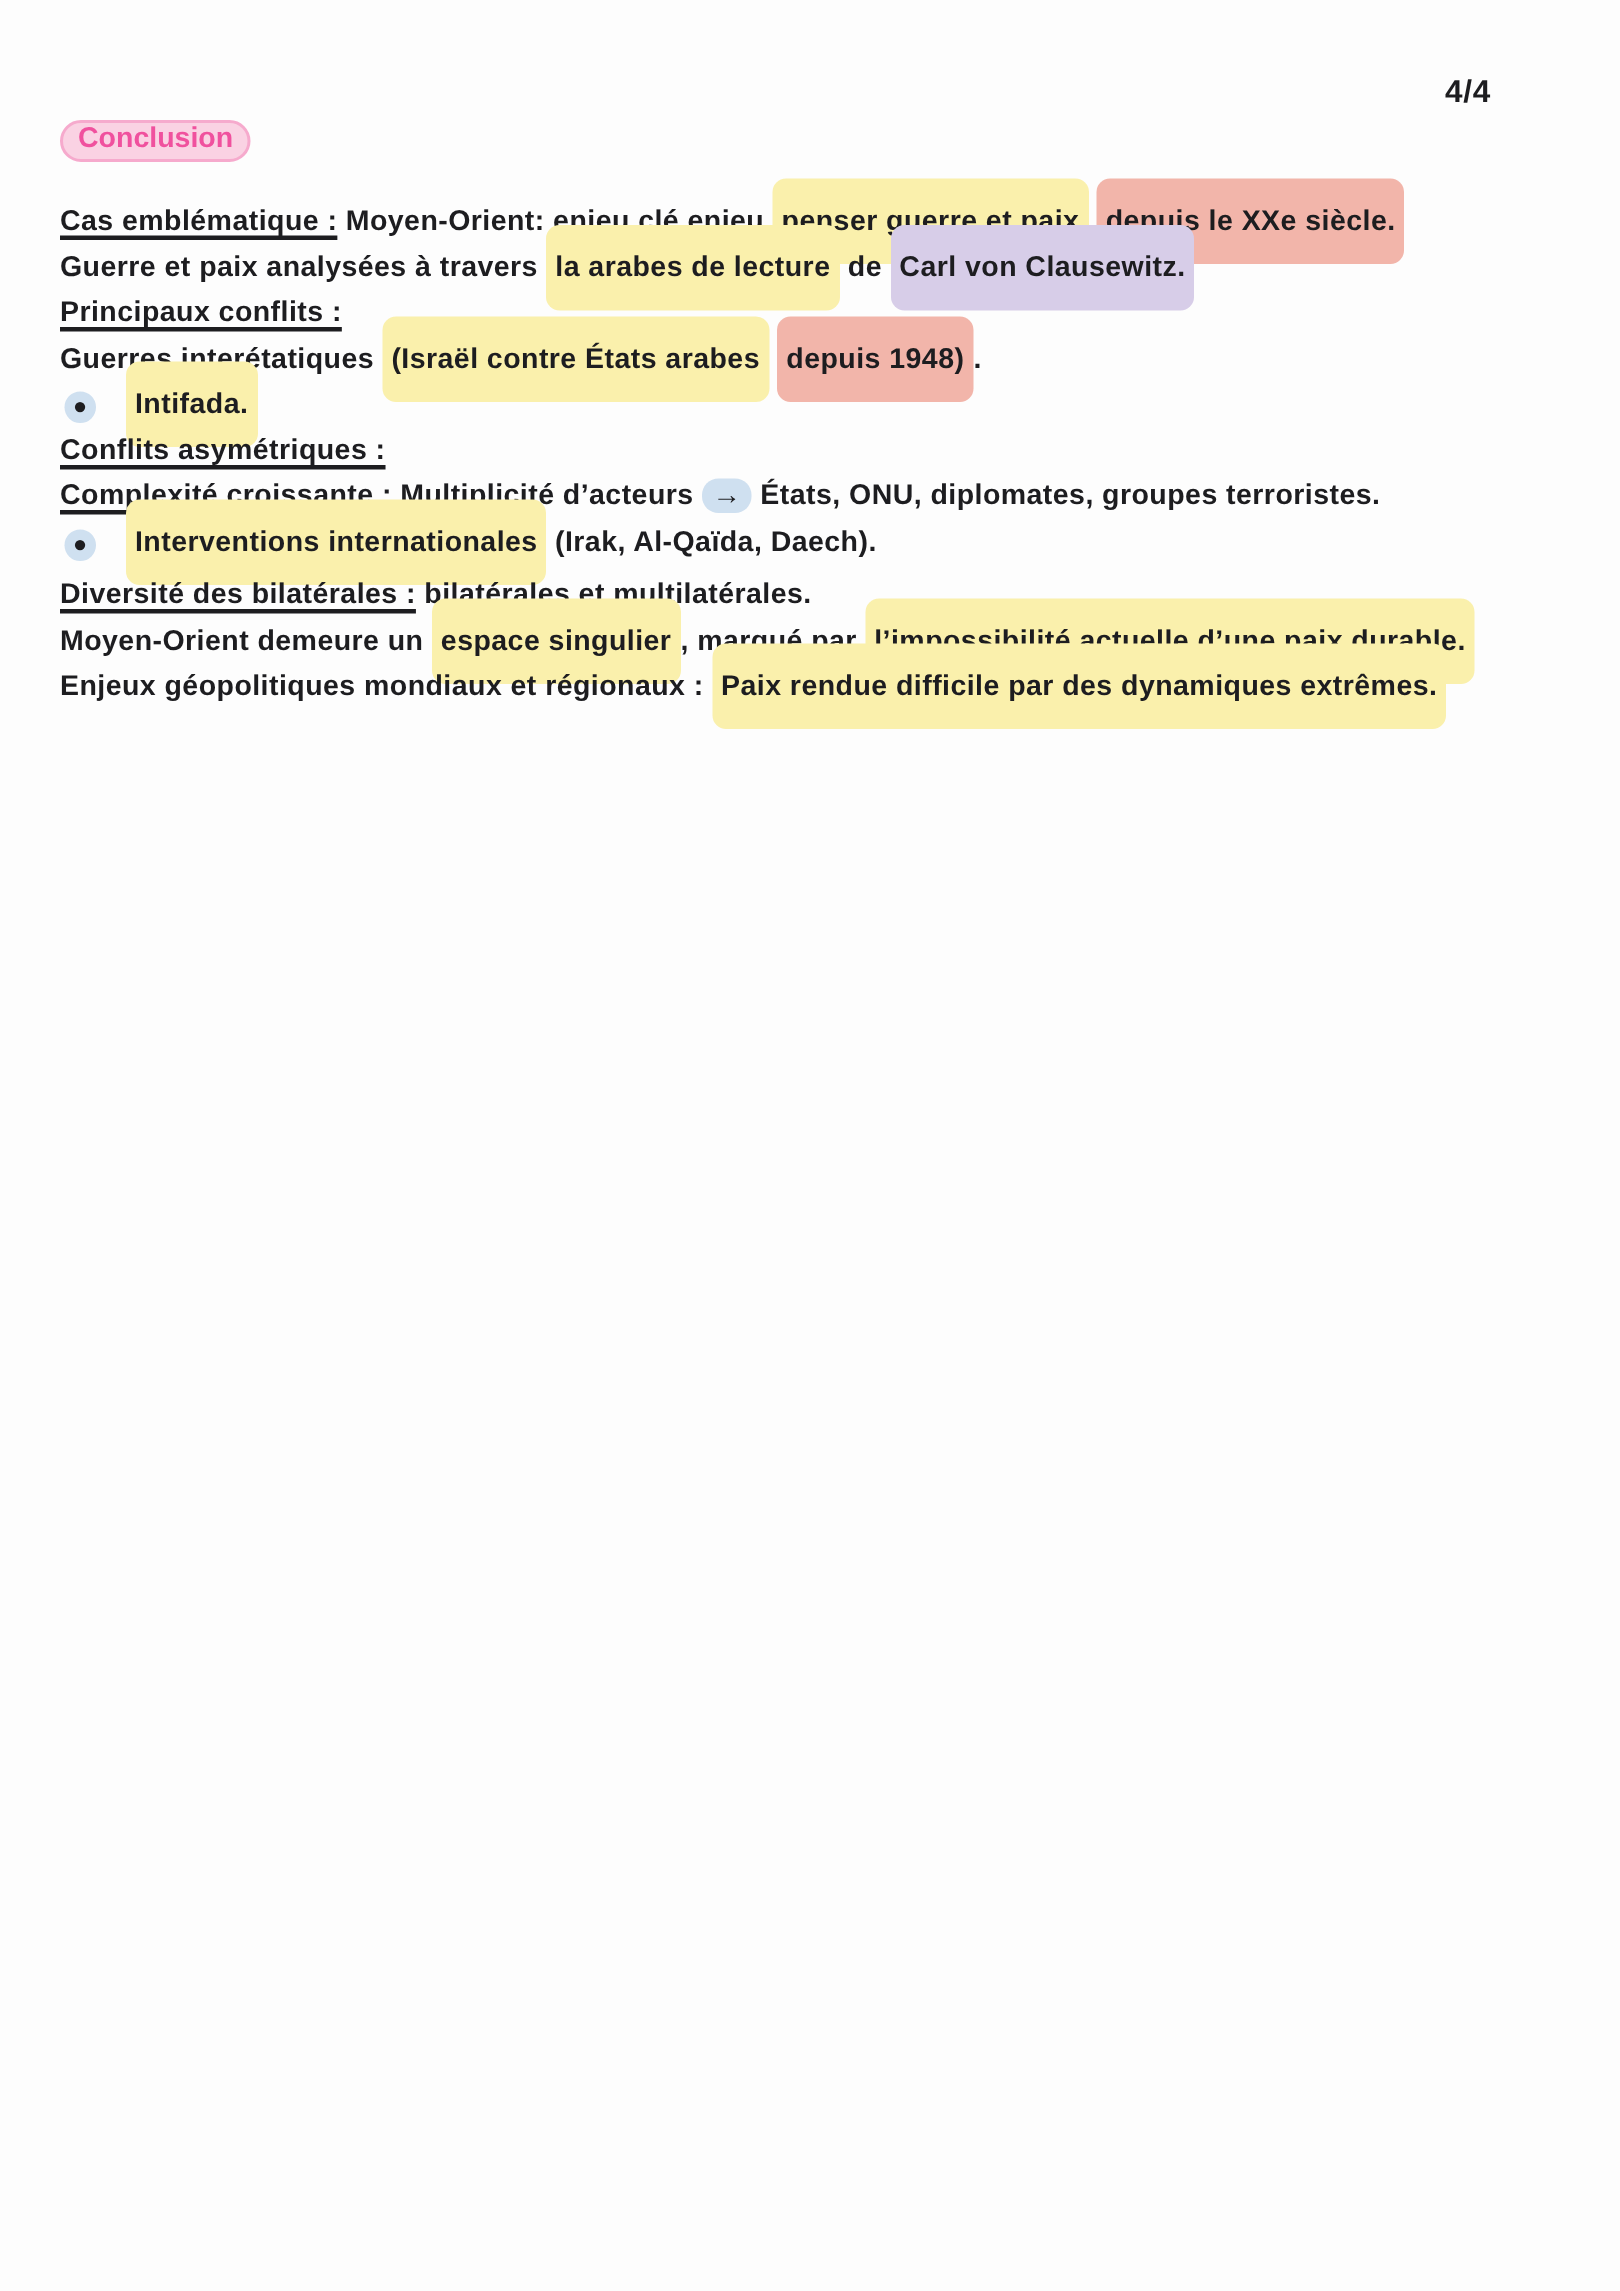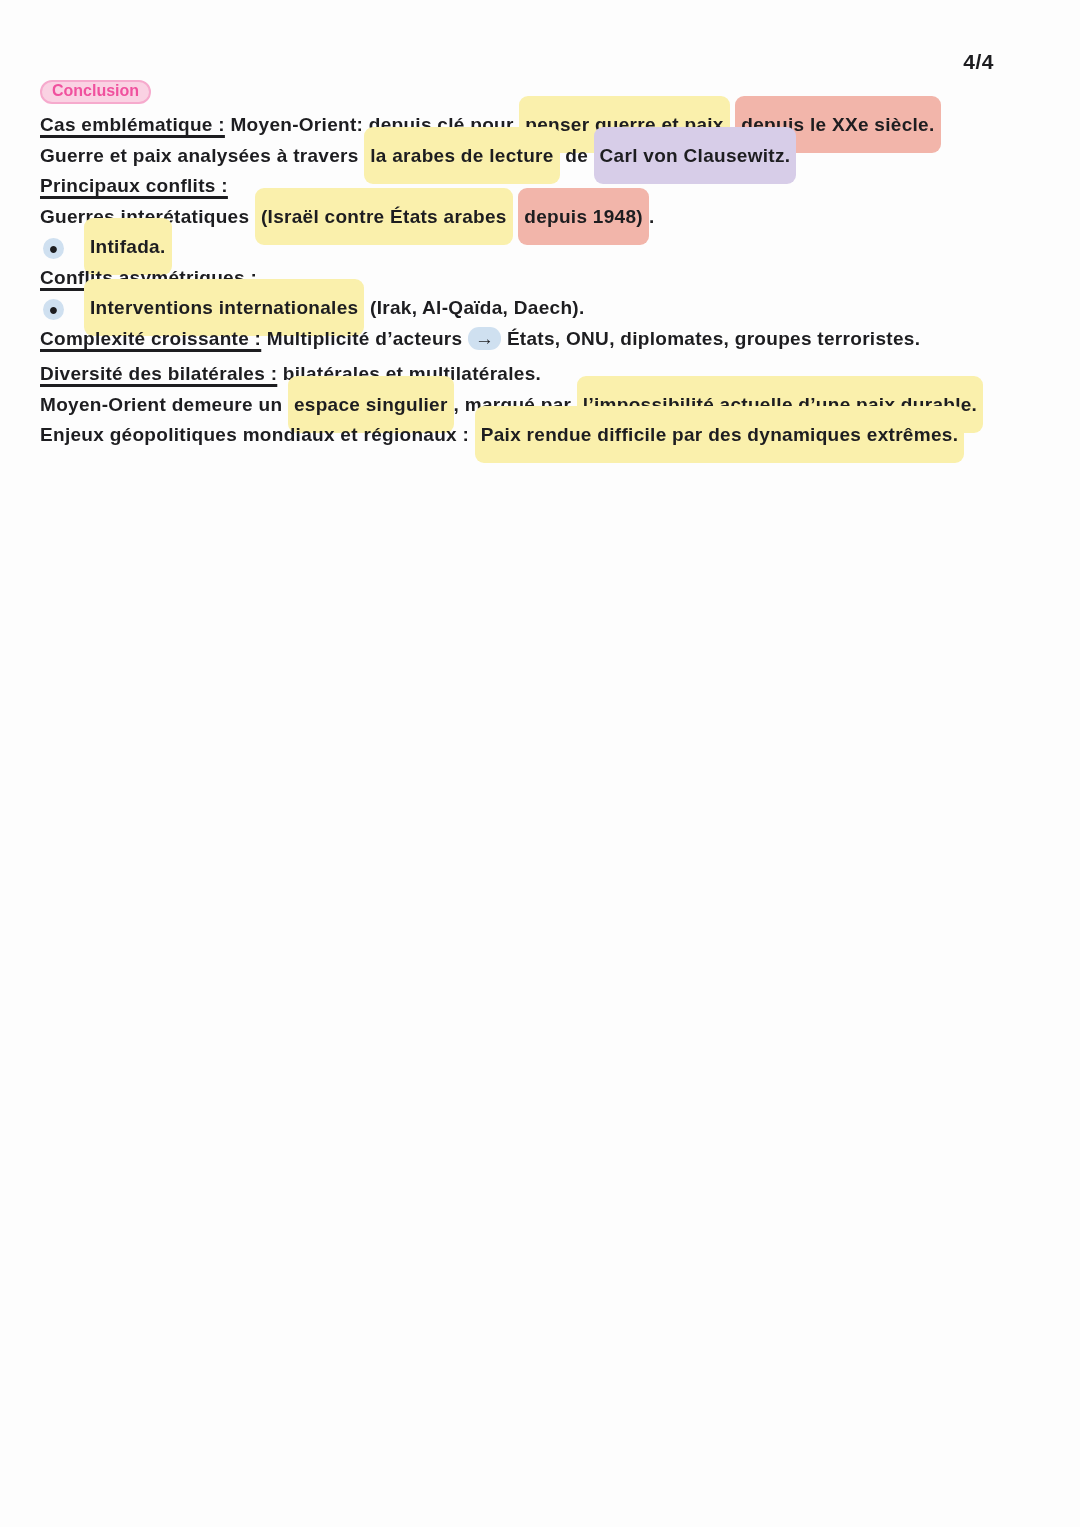--- a/index.html
+++ b/index.html
@@ -23,27 +23,27 @@
     letter-spacing: 0.5px;
   }
   .content {
     position: absolute;
     top: 80px;
     left: 40px;
     right: 30px;
   }
   .badge {
     display: inline-block;
-    font-size: 16px;
+    font-size: 19px;
     color: var(--pink_text, #f0519e);
     background: var(--pink_bg, #fad2e3);
     border: 2px solid var(--pink_border, #f6aacd);
     border-radius: 14px;
     padding: 0 10px 2px 10px;
-    margin: 0 0 6px 0;
+    margin: 0 0 25px 0;
   }
   .line {
     margin: 0;
     font-size: 19px;
     line-height: 30.5px;
     letter-spacing: 0.3px;
     white-space: nowrap;
   }
   .gap-top { margin-top: 5px; }
   .u {
@@ -79,35 +79,35 @@
 <body>
 
 <div class="sheet">
 
   <div class="page-number">4/4</div>
 
   <div class="content">
 
     <div class="badge">Conclusion</div>
 
-    <p class="line"><span class="u">Cas emblématique :</span><span> Moyen-Orient: depuis clé pour </span><span class="hl hy">penser guerre et paix</span><span> </span><span class="hl hs">depuis le XXe siècle.</span></p>
+    <p class="line"><span class="u">Cas emblématique :</span><span> Moyen-Orient: enjeu clé enjeu </span><span class="hl hy">penser guerre et paix</span><span> </span><span class="hl hs">depuis le XXe siècle.</span></p>
 
     <p class="line"><span>Guerre et paix analysées à travers </span><span class="hl hy">la arabes de lecture</span><span> de </span><span class="hl hp">Carl von Clausewitz.</span></p>
 
     <p class="line"><span class="u">Principaux conflits :</span></p>
 
     <p class="line"><span>Guerres interétatiques </span><span class="hl hy">(Israël contre États arabes</span><span> </span><span class="hl hs">depuis 1948)</span><span>.</span></p>
 
     <p class="line"><span class="bullet">•</span><span class="hl hy">Intifada.</span></p>
 
     <p class="line"><span class="u">Conflits asymétriques :</span></p>
 
+    <p class="line"><span class="u">Complexité croissante :</span><span> Multiplicité d’acteurs </span><span class="hl hb">→</span><span> États, ONU, diplomates, groupes terroristes.</span></p>
+
     <p class="line"><span class="bullet">•</span><span class="hl hy">Interventions internationales</span><span> (Irak, Al-Qaïda, Daech).</span></p>
-
-    <p class="line"><span class="u">Complexité croissante :</span><span> Multiplicité d’acteurs </span><span class="hl hb">→</span><span> États, ONU, diplomates, groupes terroristes.</span></p>
 
     <p class="line gap-top"><span class="u">Diversité des bilatérales :</span><span> bilatérales et multilatérales.</span></p>
 
     <p class="line"><span>Moyen-Orient demeure un </span><span class="hl hy">espace singulier</span><span>, marqué par </span><span class="hl hy">l’impossibilité actuelle d’une paix durable.</span></p>
 
     <p class="line"><span>Enjeux géopolitiques mondiaux et régionaux : </span><span class="hl hy">Paix rendue difficile par des dynamiques extrêmes.</span></p>
 
   </div>
 </div>
 

